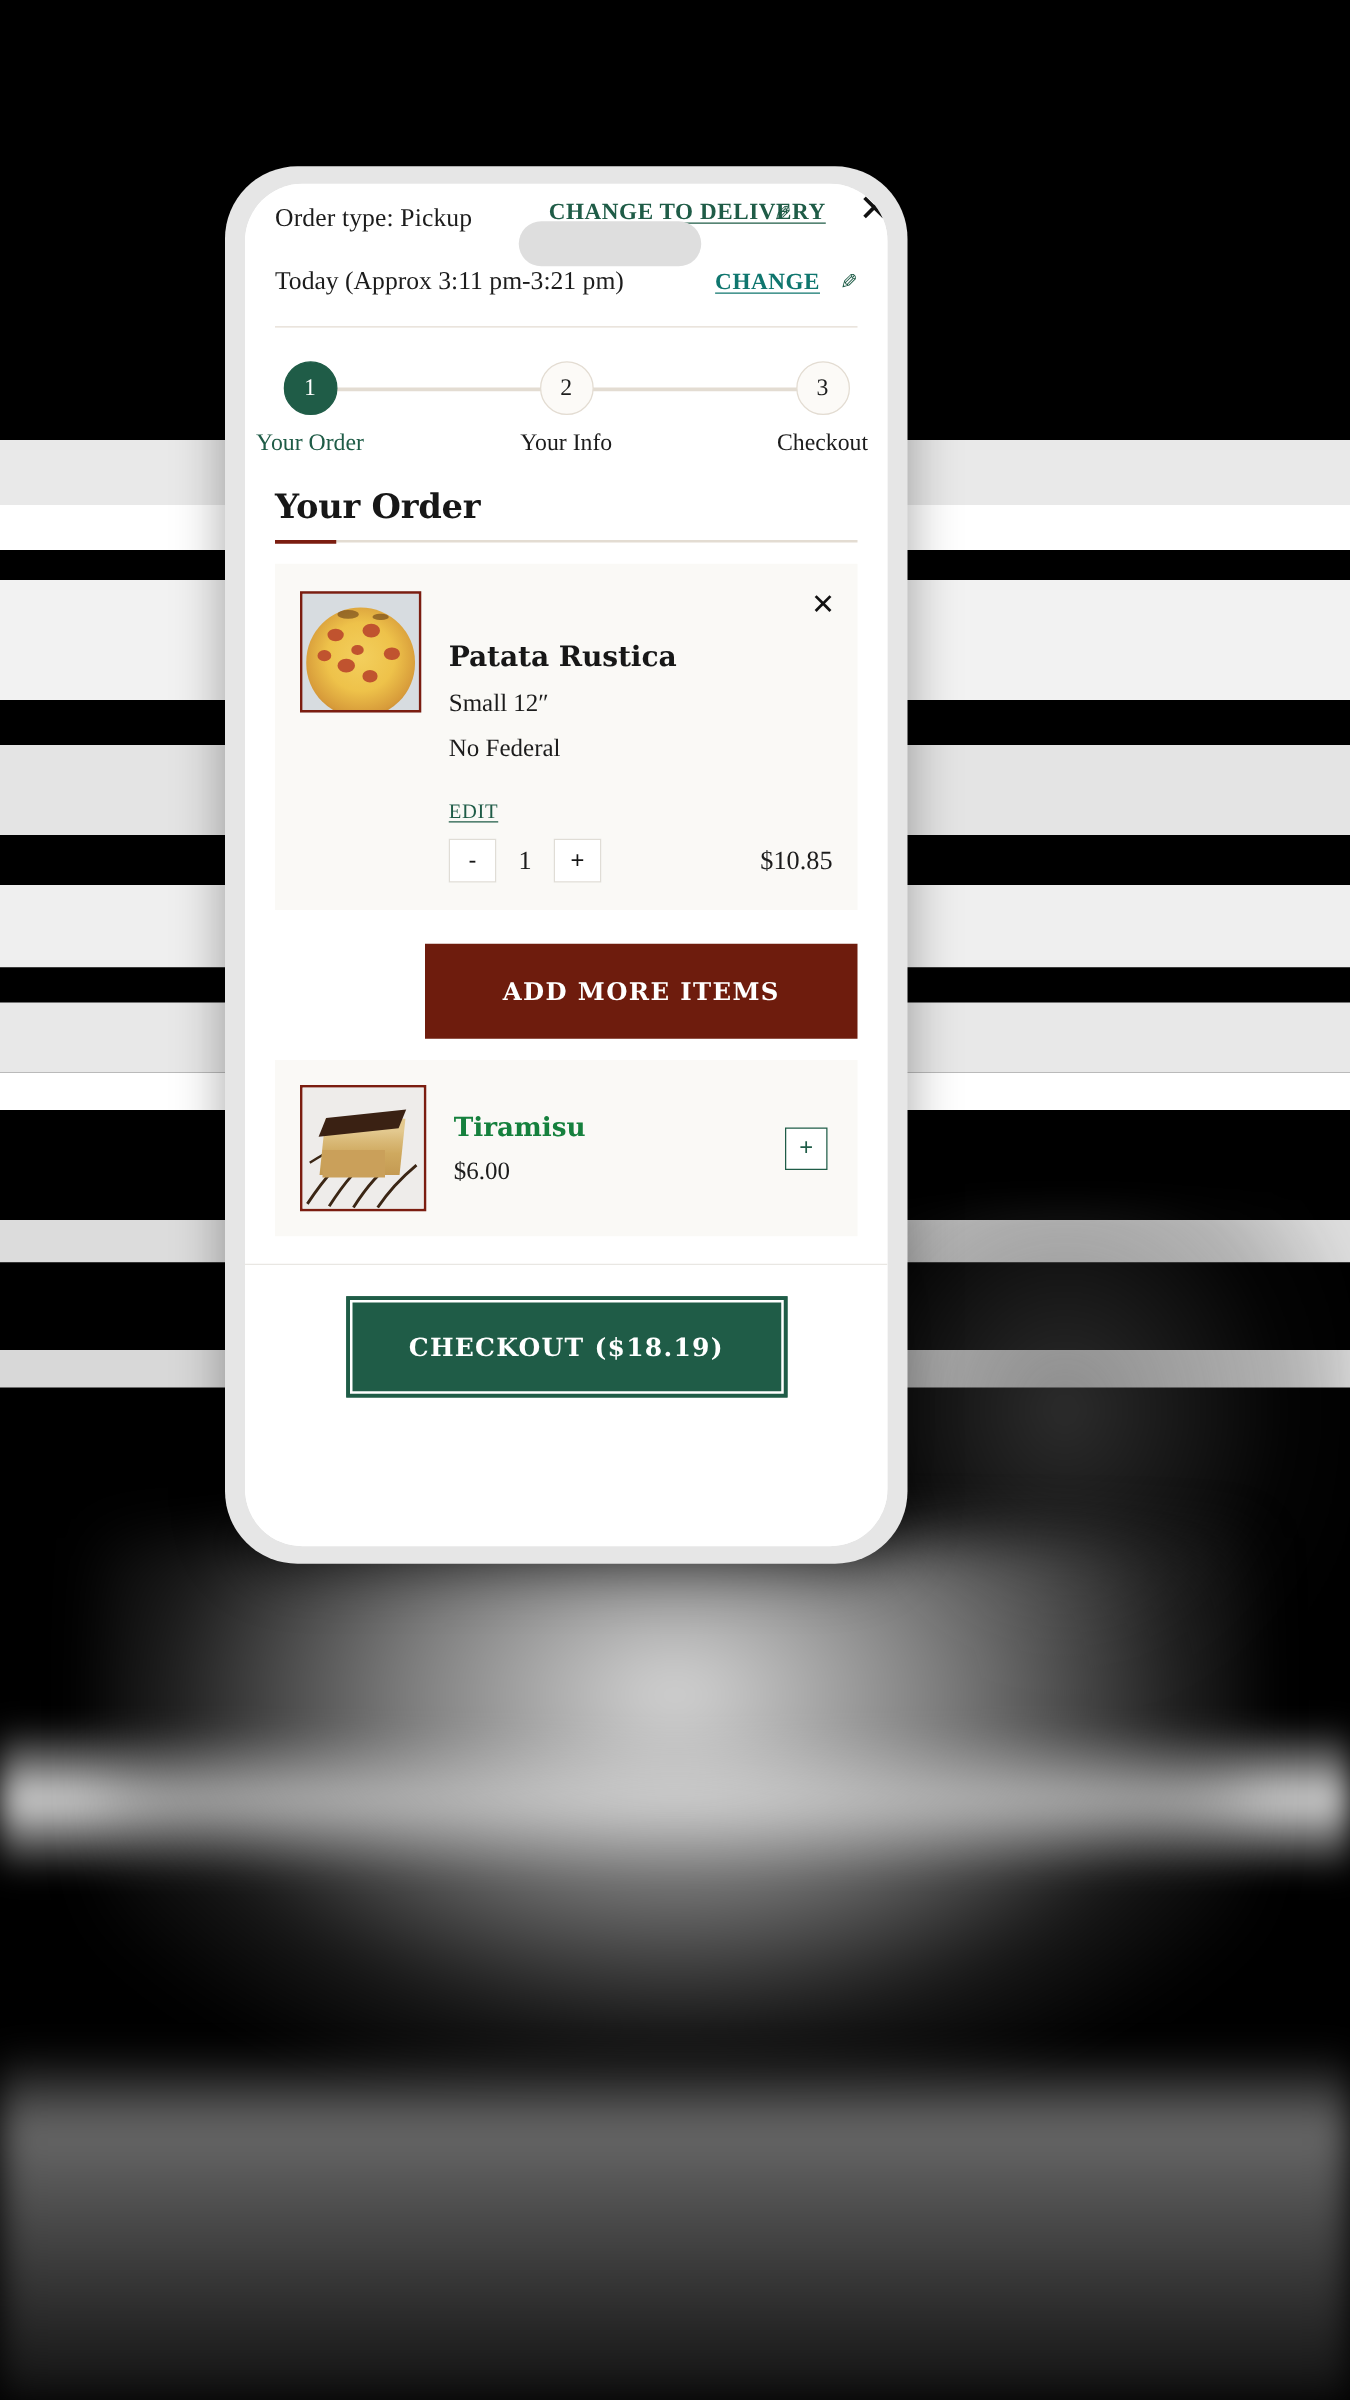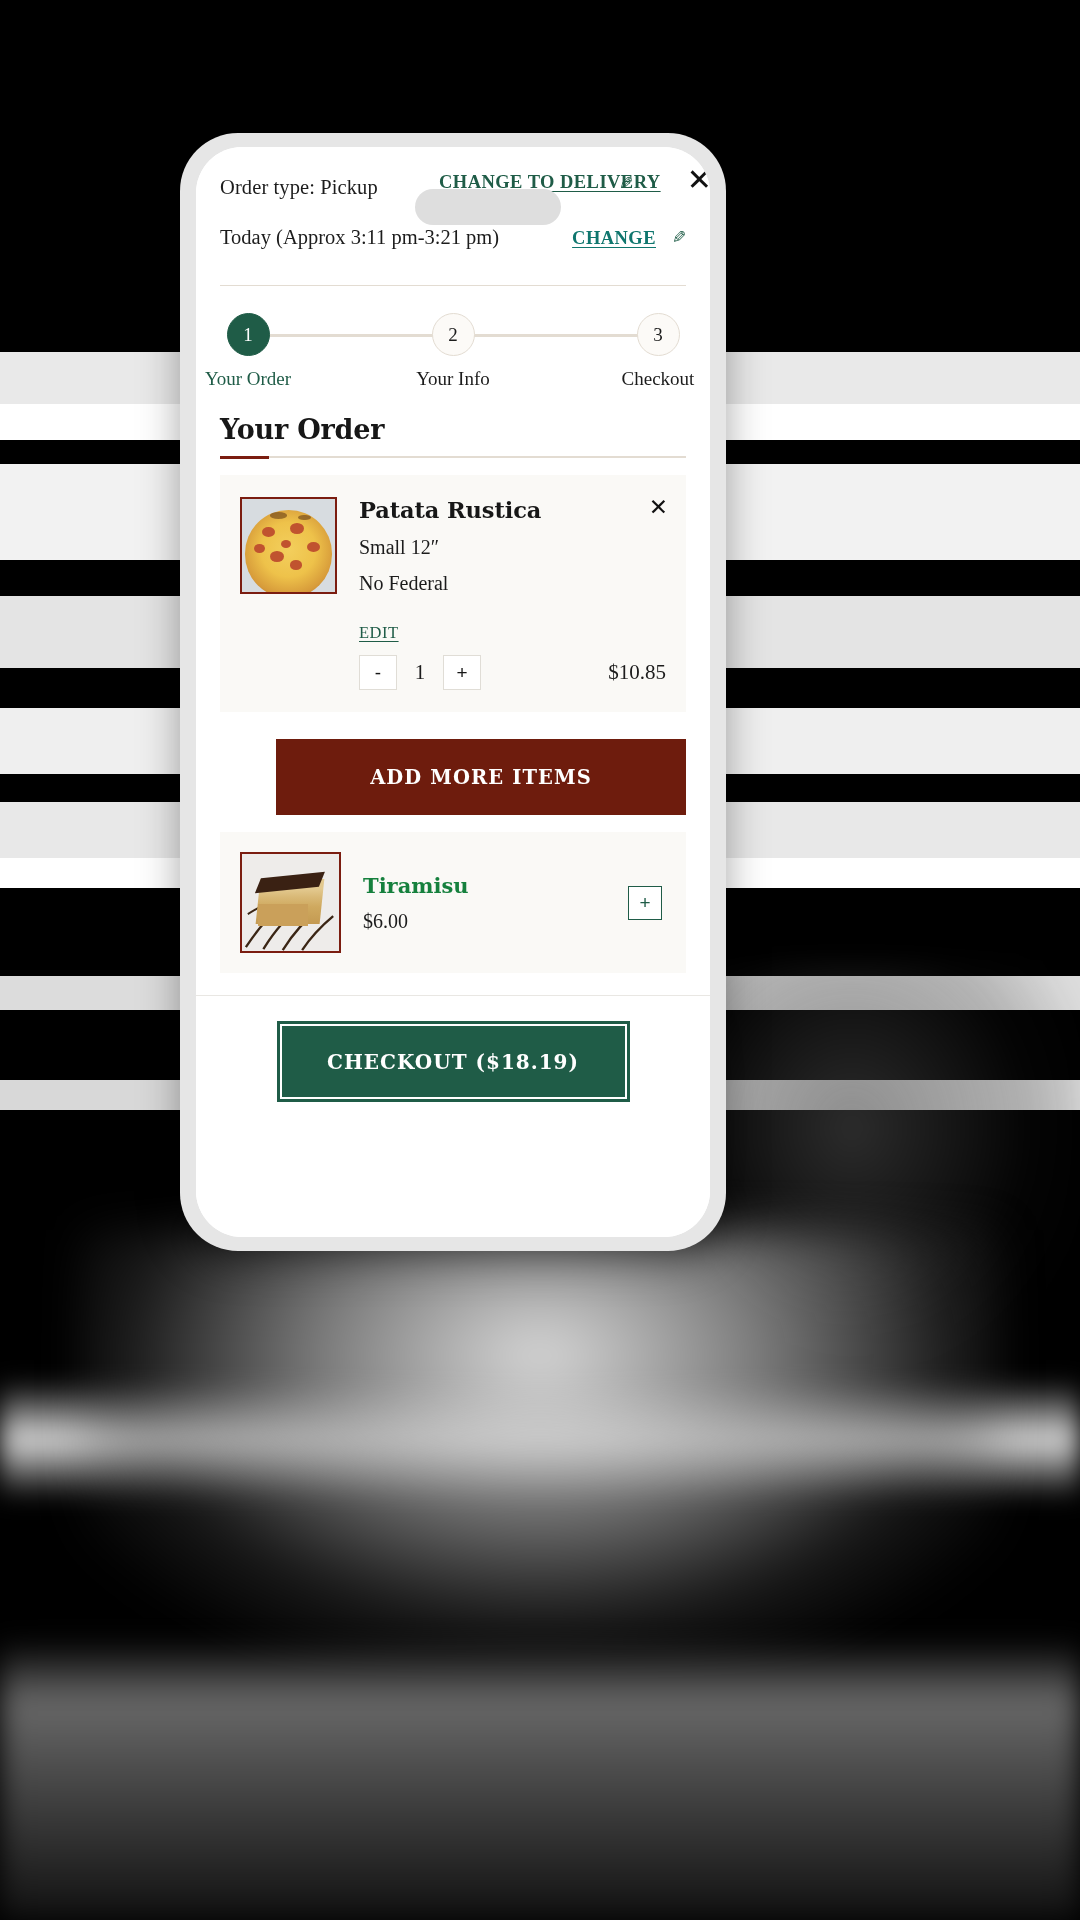--- a/index.html
+++ b/index.html
@@ -93,21 +93,21 @@
   
   #screen-content {
     position: absolute;
     left: 0; top: 0;
     width: 514px;
     height: 1090px;
     background: #ffffff;
     padding: 0;
   }
   .inner {
-    padding: 12px 24px;
+    padding: 0 24px;
   }
 
   
   .header-row {
     position: relative;
     display: flex;
     align-items: baseline;
     padding-top: 17px;
     font-size: 20.5px;
     color: #1c1c1c;
@@ -314,20 +314,21 @@
   .pz-c1 { left: 30%; top: 14%; width: 18%; height: 7%; }
   .pz-c2 { left: 60%; top: 17%; width: 14%; height: 6%; }
 
   .item-body { flex: 1; position: relative; }
   .item-name {
     font-family: "DejaVu Serif", "Liberation Serif", serif;
     font-weight: 700;
     font-size: 22.5px;
     color: #171717;
     letter-spacing: -0.1px;
+    margin-top: 40px;
   }
   .item-size {
     margin-top: 13px;
     font-size: 20px;
     color: #1c1c1c;
   }
   .item-changes {
     margin-top: 13px;
     font-size: 20px;
     color: #1c1c1c;
@@ -381,21 +382,21 @@
     color: #1c1c1c;
   }
 
   
   .add-more-wrap {
     margin: 27px 24px 0 24px;
     display: flex;
     justify-content: flex-end;
   }
   .add-more-btn {
-    width: 410px;
+    width: 346px;
     height: 76px;
     background: #6e1c0d;
     color: #ffffff;
     border: none;
     font-family: "DejaVu Serif", "Liberation Serif", serif;
     font-weight: 700;
     font-size: 19.5px;
     letter-spacing: 1.1px;
     cursor: pointer;
   }

